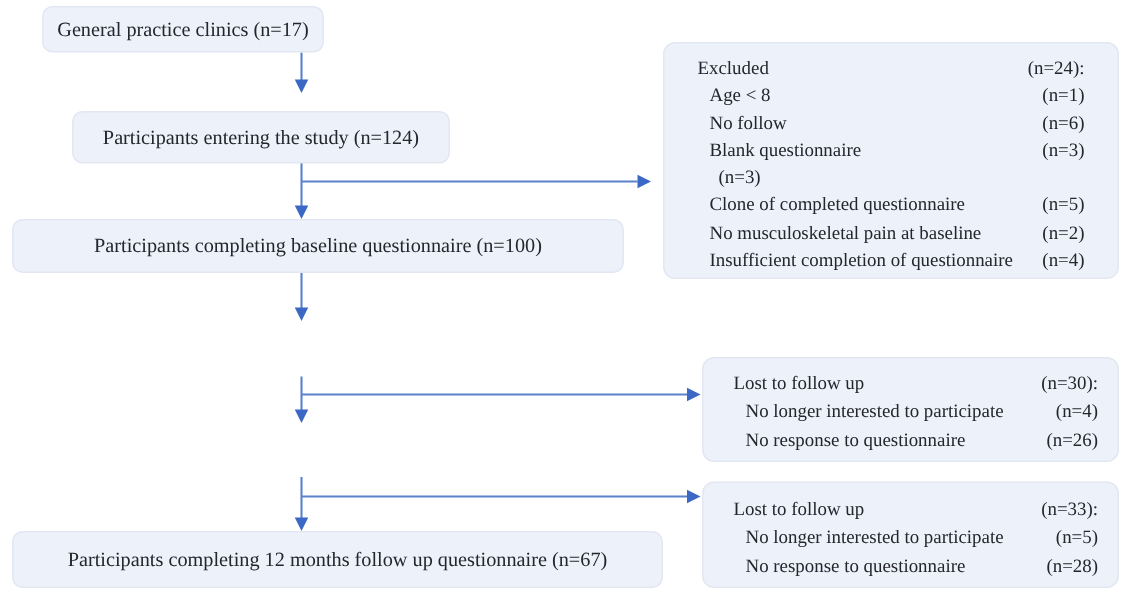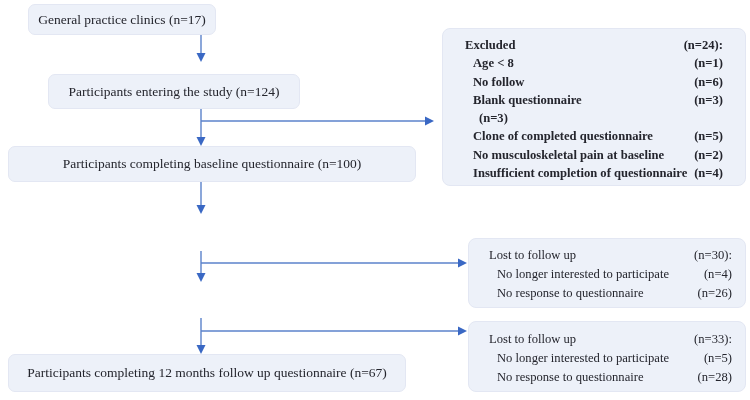--- a/index.html
+++ b/index.html
@@ -24,21 +24,21 @@
     background:var(--box-fill,#edf1f9);
     border:1px solid var(--box-border,#e3e7f3);
     border-radius:8px;
     box-sizing:border-box;
     font-size:12.6px;
   }
   .srow{display:flex;justify-content:space-between;white-space:nowrap;}
   .srow .lbl{text-align:left;}
   .srow .val{text-align:right;padding-left:6px;}
   .srow.indent{padding-left:8px;}
-  .excluded-box{left:442px;top:28px;width:304px;height:158px;padding:7px 22px 5px 22px;line-height:18.3px;font-weight:bold;}
+  .excluded-box{left:442px;top:28px;width:304px;height:158px;padding:7px 22px 5px 22px;line-height:18.3px;}
   .lost-box1{left:468px;top:238px;width:278px;height:70px;padding:7px 13px 6px 20px;line-height:19px;}
   .lost-box2{left:468px;top:321px;width:278px;height:71px;padding:8px 13px 6px 20px;line-height:19px;}
   svg.arrows{position:absolute;left:0;top:0;pointer-events:none;}
   svg.arrows line{stroke:var(--arrow-line,#5b82cb);stroke-width:1.4;}
   svg.arrows polygon{fill:var(--arrow-head,#3a68c4);}
 </style>
 </head>
 <body>
 
 <div class="canvas">
@@ -84,21 +84,21 @@
   </svg>
 
   <div class="fbox" style="left:8px;top:4px;width:188px;height:31px;margin-left:20px;">General practice clinics (n=17)</div>
 
   <div class="fbox" style="left:8px;top:74px;width:252px;height:35px;margin-left:40px;">Participants entering the study (n=124)</div>
 
   <div class="fbox" style="left:8px;top:146px;width:408px;height:36px;">Participants completing baseline questionnaire (n=100)</div>
 
 
 
-  <div class="fbox" style="left:8px;top:354px;width:398px;height:38px;">Participants completing 12 months follow up questionnaire (n=67)</div>
+  <div class="fbox" style="left:8px;top:354px;width:434px;height:38px;">Participants completing 12 months follow up questionnaire (n=67)</div>
 
   <div class="sbox excluded-box">
     <div class="srow">
       <span class="lbl">Excluded</span>
       <span class="val">(n=24):</span>
     </div>
     <div class="srow indent">
       <span class="lbl">Age &lt; 8</span>
       <span class="val">(n=1)</span>
     </div>

